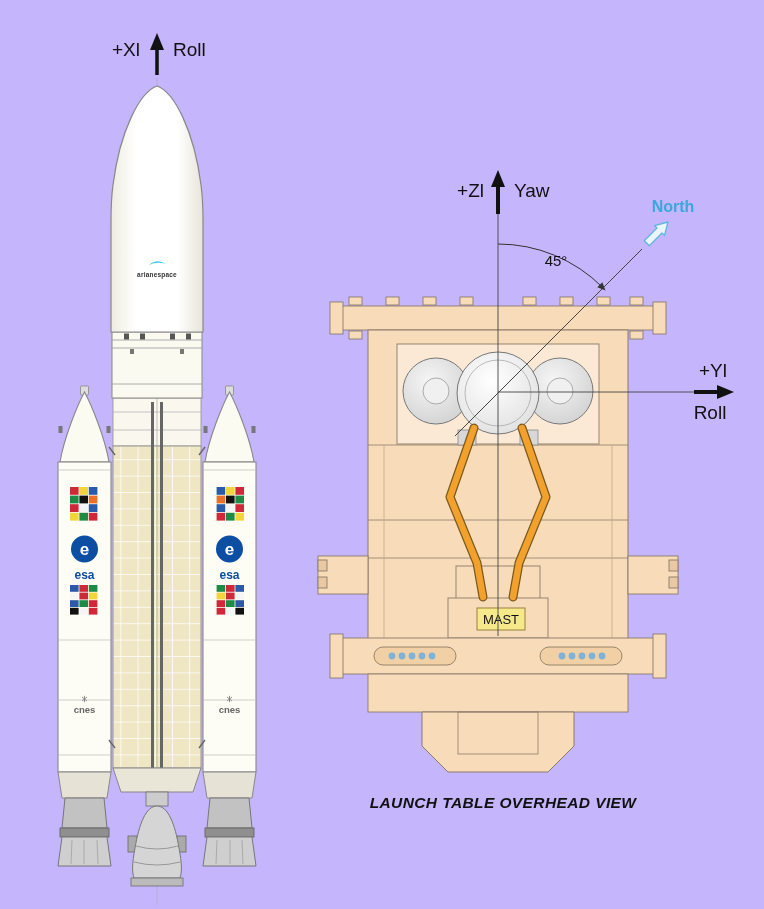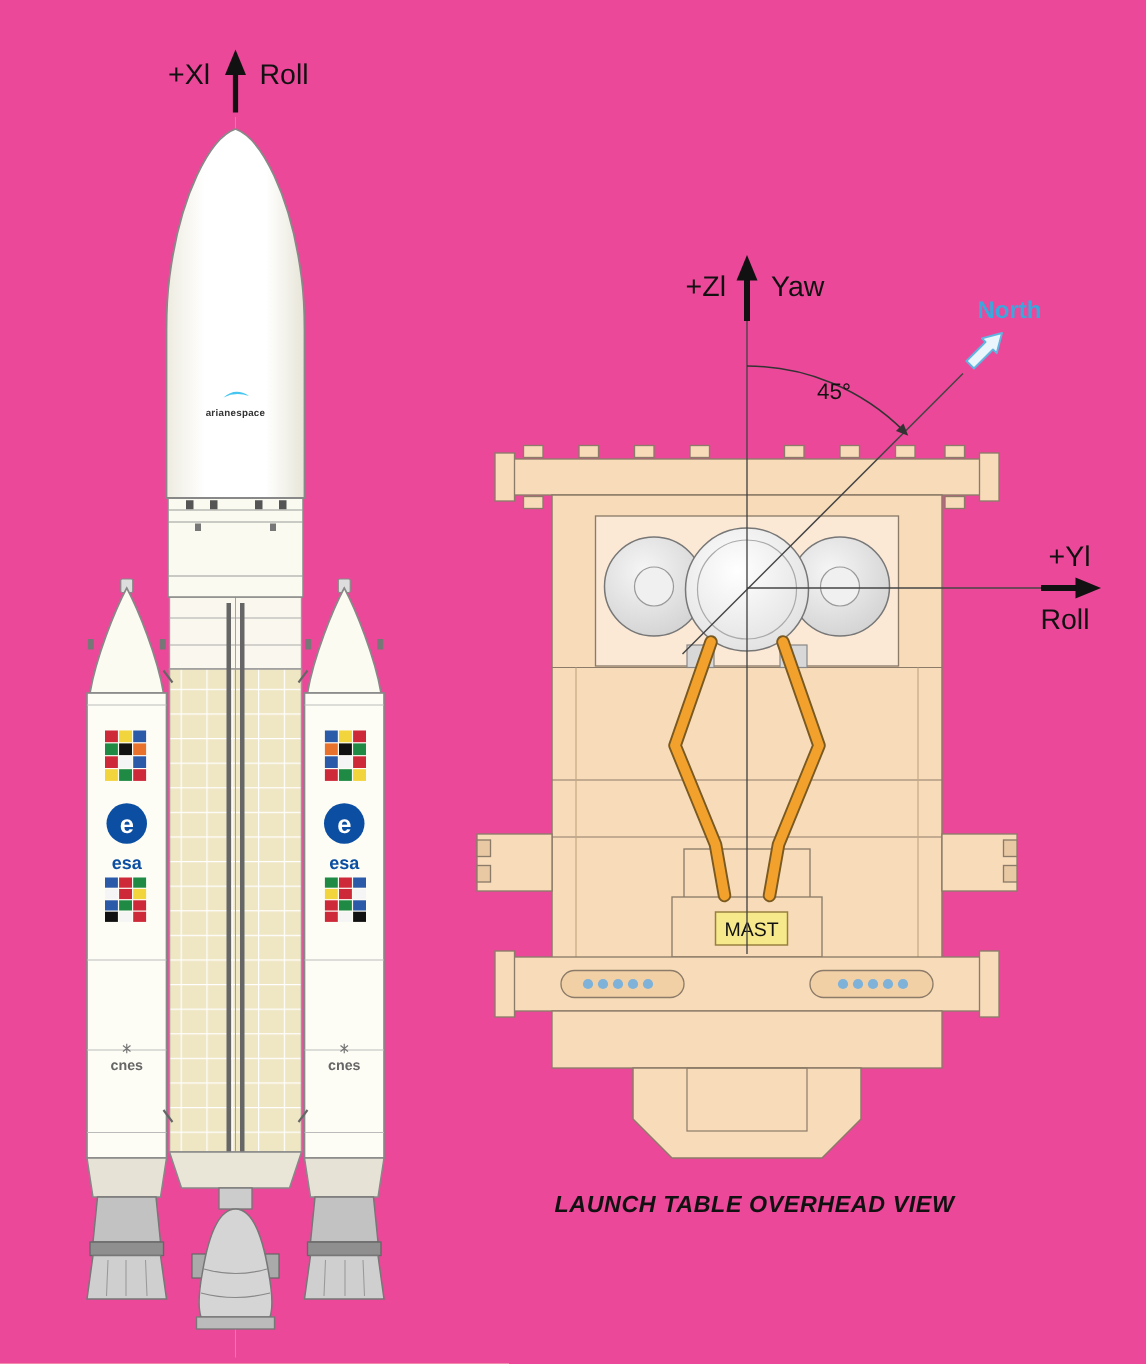--- a/index.html
+++ b/index.html
@@ -1,17 +1,17 @@
 <!DOCTYPE html>
 <html><head>
 <meta charset="utf-8">
 <style>
   html,body{margin:0;padding:0;}
   body{font-family:"Liberation Sans",sans-serif;background:#FBF8D3;}
-  .canvas{position:relative;width:764px;height:909px;background:#ec4899;overflow:hidden;}
+  .canvas{position:relative;width:764px;height:909px;background:#c4b5fd;overflow:hidden;}
   svg{position:absolute;left:0;top:0;}
   text{font-family:"Liberation Sans",sans-serif;fill:#111;}
   .axis-label{font-size:19px;}
   .north-label{font-size:16px;font-weight:bold;fill:#3AA8DC;}
   .angle-label{font-size:15px;}
   .mast-label{font-size:13px;}
   .caption{font-size:15.5px;font-weight:bold;font-style:italic;letter-spacing:.4px;}
   .esa-word{font-size:12px;font-weight:bold;fill:#0B4EA2;}
   .esa-e{font-size:17px;font-weight:bold;fill:#FFFFFF;}
   .cnes-word{font-size:9.5px;font-weight:bold;fill:#666;}

